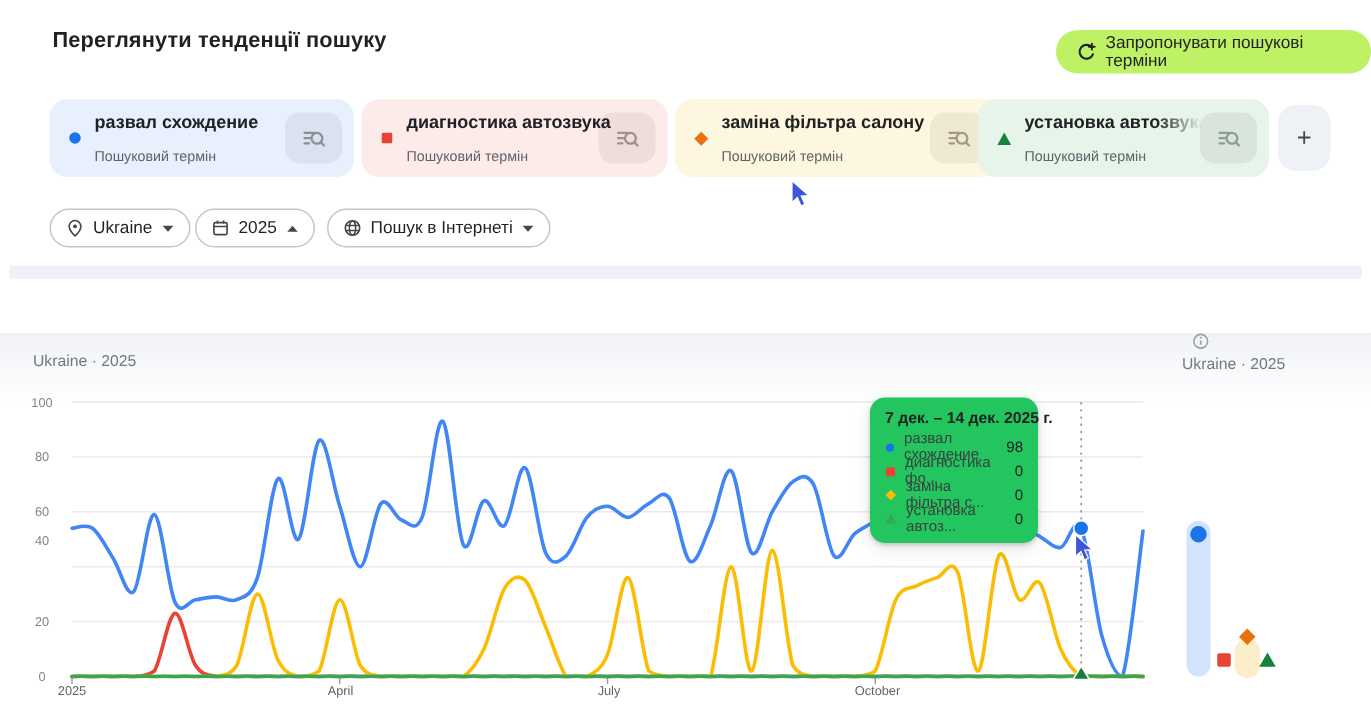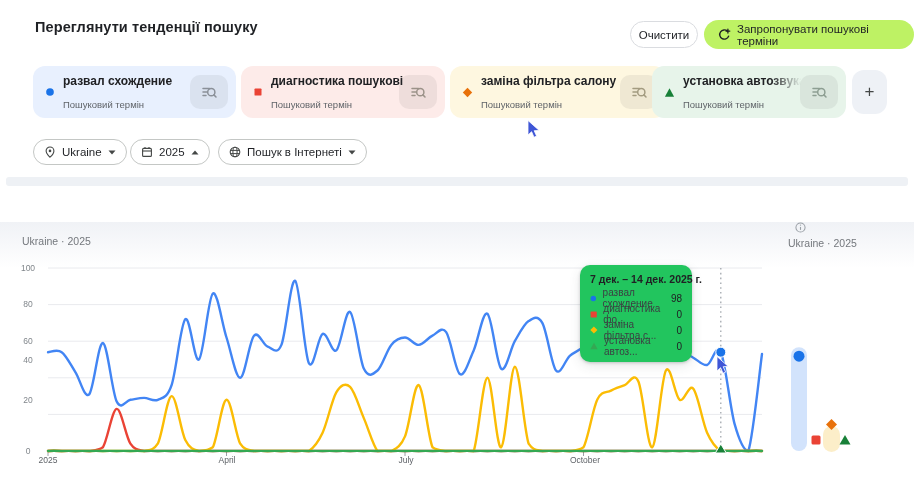--- a/index.html
+++ b/index.html
@@ -48,23 +48,20 @@
   .tt-row .val{margin-left:auto;color:#202124;}
   .cursor{z-index:6;pointer-events:none;}
 </style>
 </head>
 <body>
 
 <div class="page">
 
   <div class="abs page-title">Переглянути тенденції пошуку</div>
 
-  <div class="abs btn btn-clear">
-    <span>Очистити</span>
-  </div>
 
   <div class="abs btn btn-suggest">
     <span style="display:flex;">
       <svg width="14" height="14" viewBox="0 0 14 14">
         <path d="M11.6 8.2 A4.6 4.6 0 1 1 10.4 3.1" fill="none" stroke="#1f2125" stroke-width="1.4" stroke-linecap="round"></path>
         <path d="M10.9 1.2 L10.9 5.0 M9.0 3.1 L12.8 3.1" stroke="#1f2125" stroke-width="1.3" stroke-linecap="round"></path>
       </svg>
     </span>
     <span>Запропонувати пошукові терміни</span>
   </div>
@@ -92,21 +89,21 @@
     </span>
   </div>
 
   <div class="abs chip" style="left: 241px; width: 204px; background: rgb(253, 235, 233);">
     <span class="marker">
       <svg width="10" height="10" viewBox="0 0 12 12">
           <rect x="1.8" y="1.8" width="8.4" height="8.4" rx="1" fill="#ea4335"></rect>
         </svg>
     </span>
     <span class="chip-texts">
-      <span class="chip-title">диагностика пошукові</span>
+      <span class="chip-title">диагностика автозвука</span>
       <span class="chip-sub">Пошуковий термін</span>
     </span>
     <span class="chip-explore">
       <svg width="18" height="18" viewBox="0 0 18 18">
         <g stroke="#9b9289" stroke-width="1.5" stroke-linecap="round" fill="none">
           <line x1="3" y1="5.5" x2="9.5" y2="5.5"></line>
             <line x1="3" y1="9" x2="7" y2="9"></line>
             <line x1="3" y1="12.5" x2="6" y2="12.5"></line>
           <circle cx="11.3" cy="9.2" r="3.6"></circle>
             <line x1="13.9" y1="11.9" x2="16" y2="14"></line>
@@ -210,21 +207,21 @@
     <circle cx="6" cy="6" r="5" fill="none" stroke="#9aa0a6" stroke-width="1.1"></circle>
     <line x1="6" y1="5.4" x2="6" y2="8.6" stroke="#9aa0a6" stroke-width="1.2"></line>
     <circle cx="6" cy="3.4" r="0.75" fill="#9aa0a6"></circle>
   </svg>
   <div class="abs region-label rl-right">Ukraine · 2025</div>
 
   <div class="abs ylab" style="top:264px;">100</div>
   <div class="abs ylab" style="top:300px;">80</div>
   <div class="abs ylab" style="top:337px;">60</div>
   <div class="abs ylab" style="top:356px;">40</div>
-  <div class="abs ylab" style="top:396px;">20</div>
+  <div class="abs ylab" style="top:410px;">20</div>
   <div class="abs ylab" style="top:447px;">0</div>
 
   <div class="abs xlab" style="left:16px;">2025</div>
   <div class="abs xlab" style="left:195px;">April</div>
   <div class="abs xlab" style="left:374px;">July</div>
   <div class="abs xlab" style="left:553px;">October</div>
 
   <svg id="chart-svg" class="abs chart">
       <line x1="48" x2="762" y1="451" y2="451" stroke="#dadce0" stroke-width="1"></line>
       <line x1="48" x2="762" y1="414.4" y2="414.4" stroke="#e9eaee" stroke-width="1"></line>

